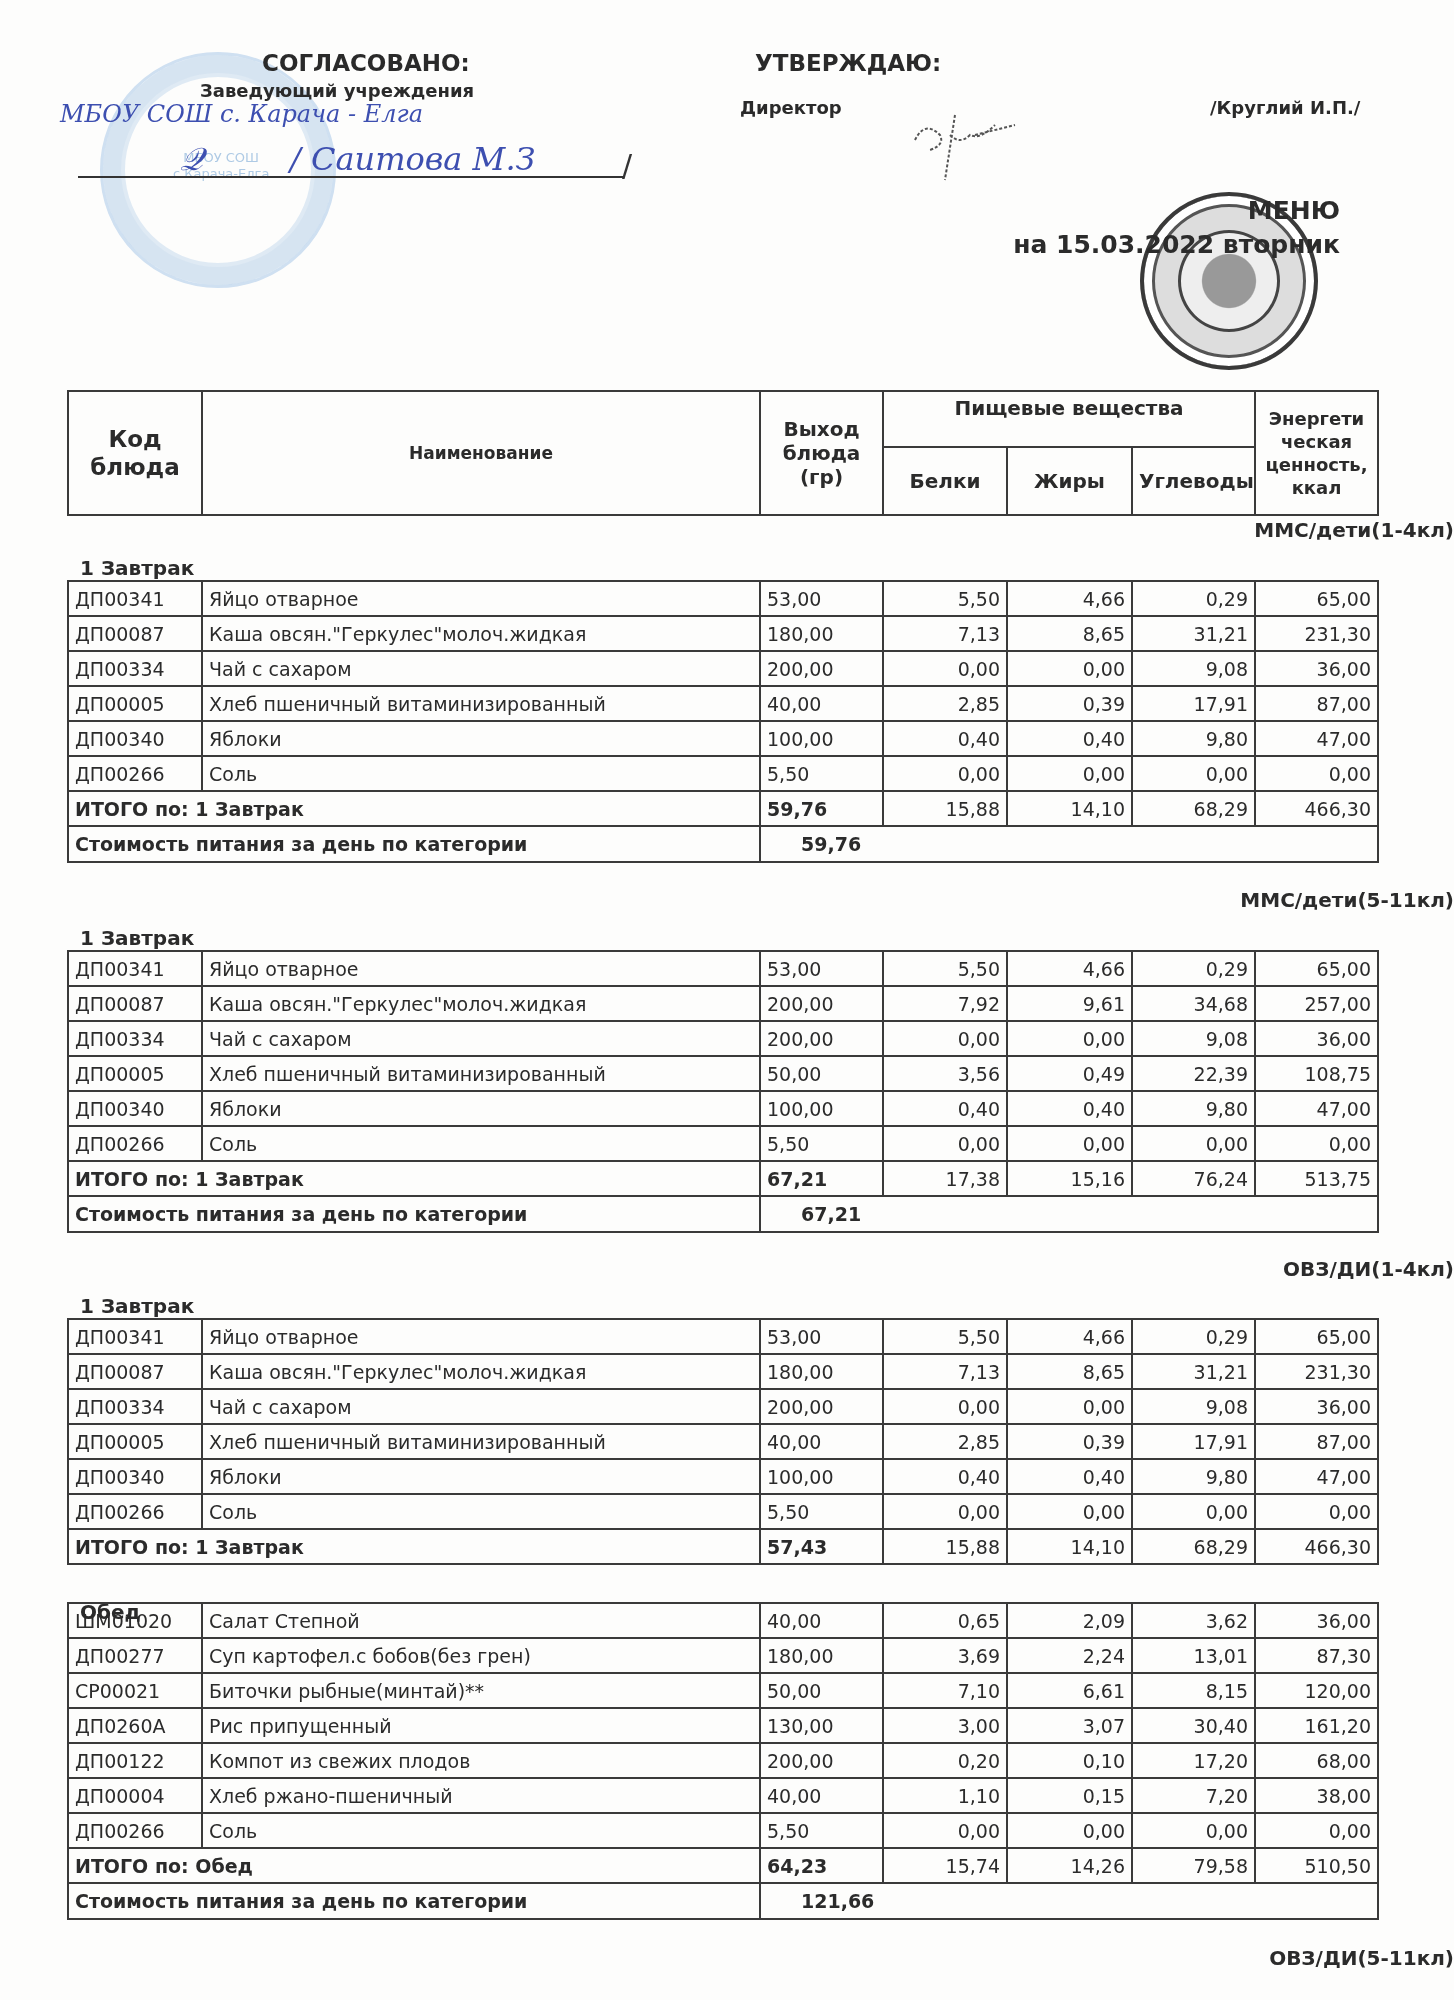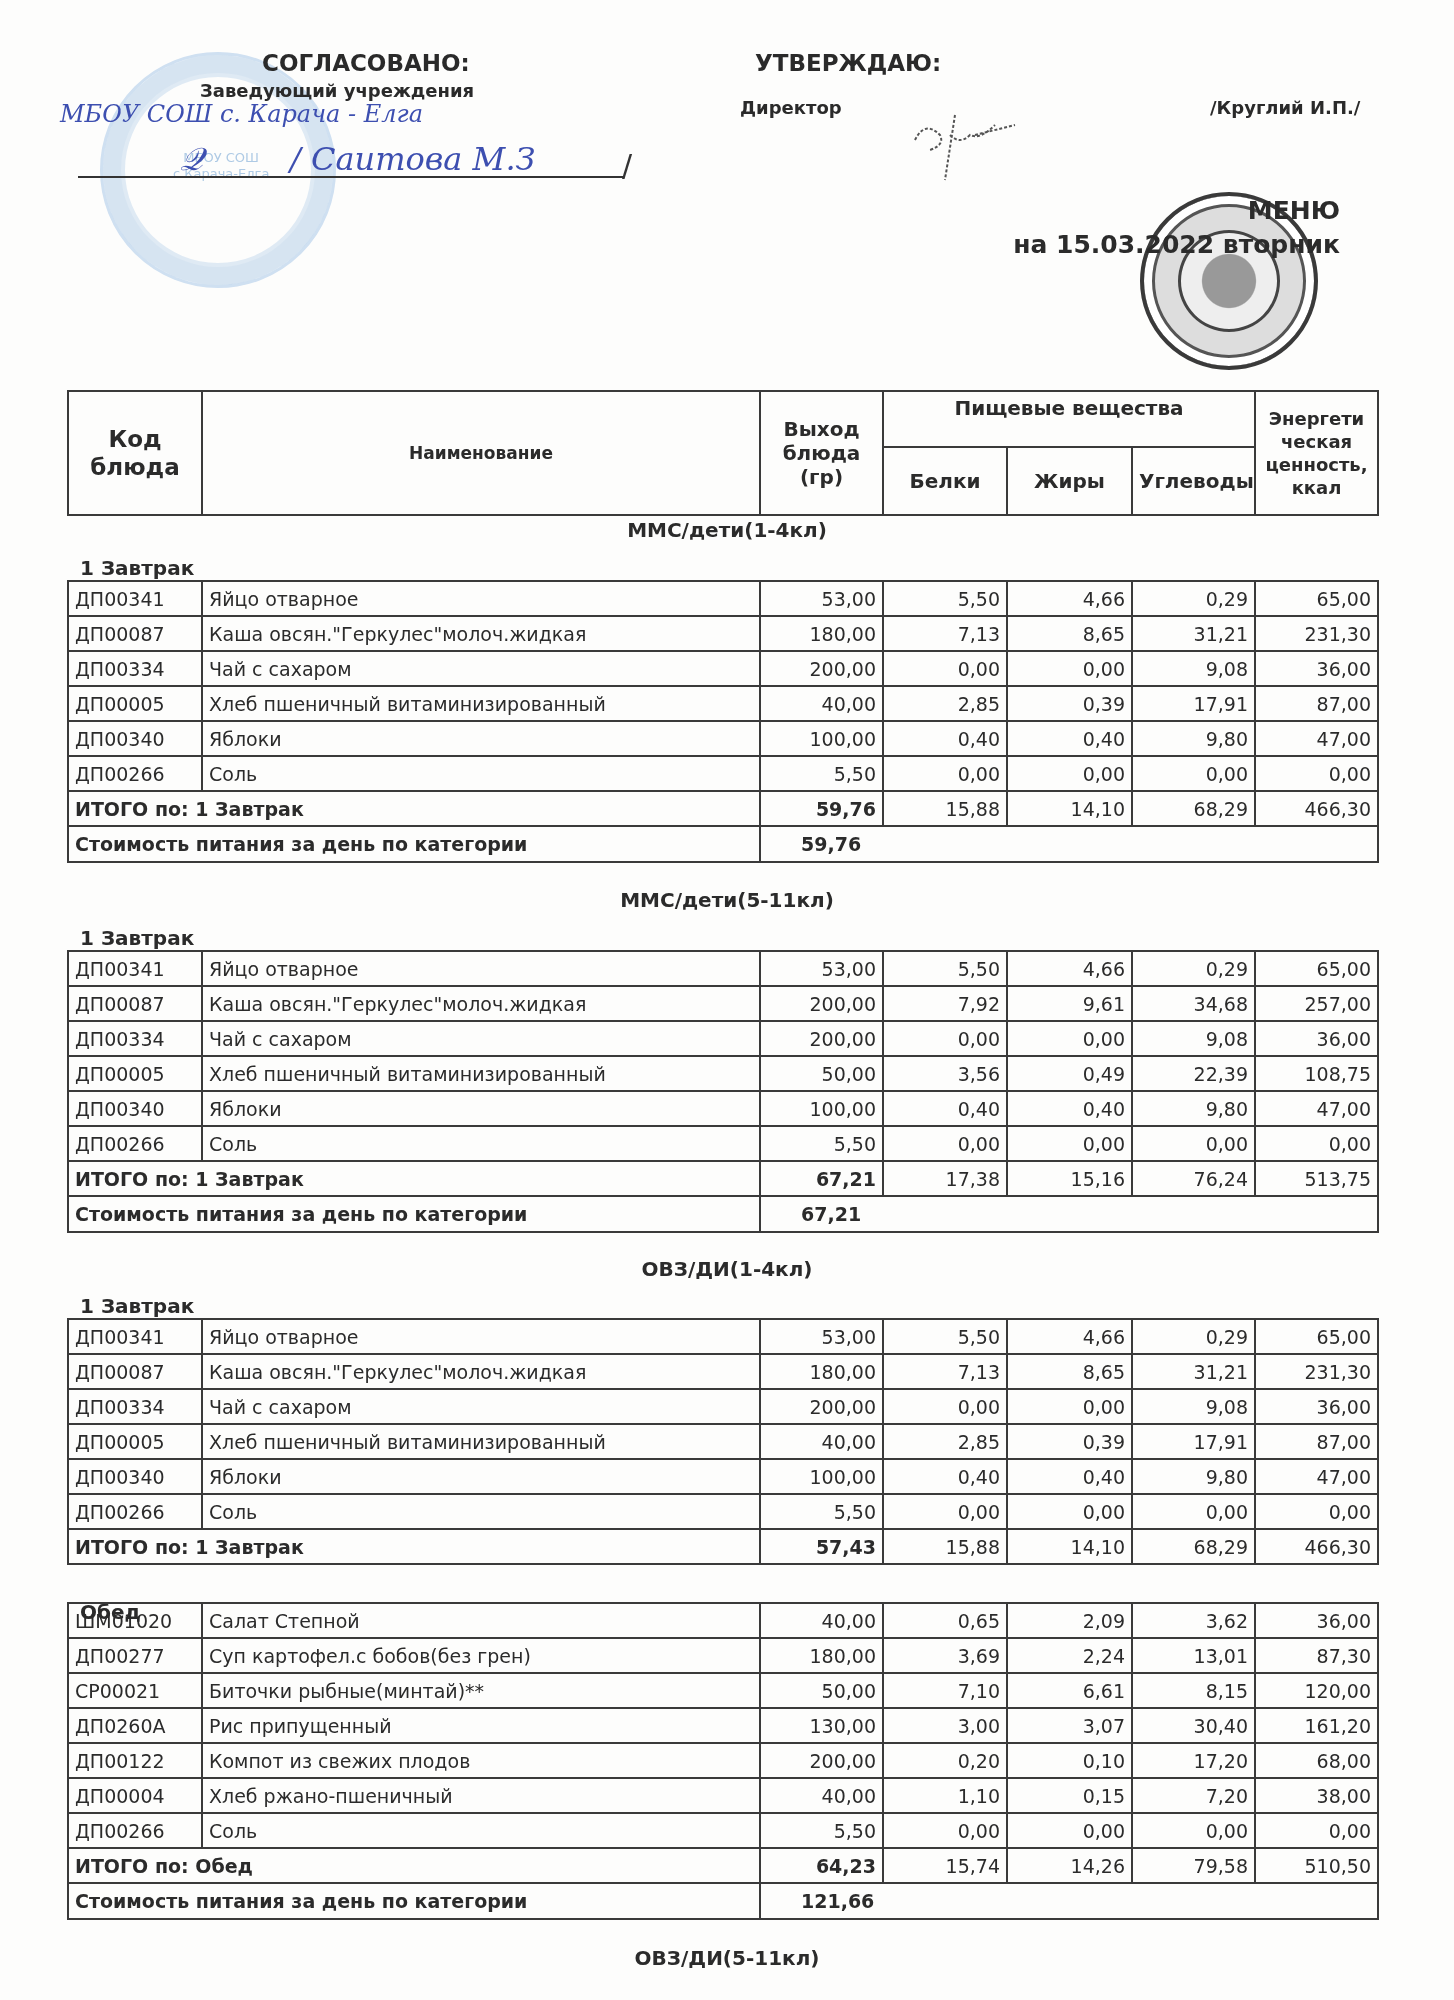--- a/index.html
+++ b/index.html
@@ -27,27 +27,27 @@
     background: radial-gradient(circle, #999 0 22%, #eee 23% 100%);
   }
 
   .title { position: absolute; left: 0; width: 1340px; text-align: right; font-weight: bold; font-size: 25px; }
 
   
   .tbl { position: absolute; left: 67px; width: 1310px; border-collapse: collapse; table-layout: fixed; }
   .tbl td, .tbl th { border: 2px solid #3a3a3a; padding: 0 6px; height: 33px; font-size: 19px; white-space: nowrap; overflow: hidden; }
   .tbl th { font-weight: bold; text-align: center; font-size: 20px; line-height: 24px; }
   .num { text-align: right; }
-  .center { text-align: right; }
+  .center { text-align: left; }
   .bold { font-weight: bold; }
   .cost-row td { height: 34px; }
   .cost-label { font-weight: bold; font-size: 25px; }
   .cost-val { font-weight: bold; font-size: 26px; padding-left: 40px !important; }
 
-  .cat { position: absolute; left: 0; width: 1454px; text-align: center; font-weight: bold; font-size: 20px; }
+  .cat { position: absolute; left: 0; width: 1454px; text-align: right; font-weight: bold; font-size: 20px; }
   .meal { position: absolute; left: 80px; font-weight: bold; font-size: 20px; }
 </style>
 </head>
 <body>
 
 <div class="stamp-blue">
   <div class="inner">
     <div>МБОУ СОШ</div>
     <div>с.Карача-Елга</div>
   </div>

